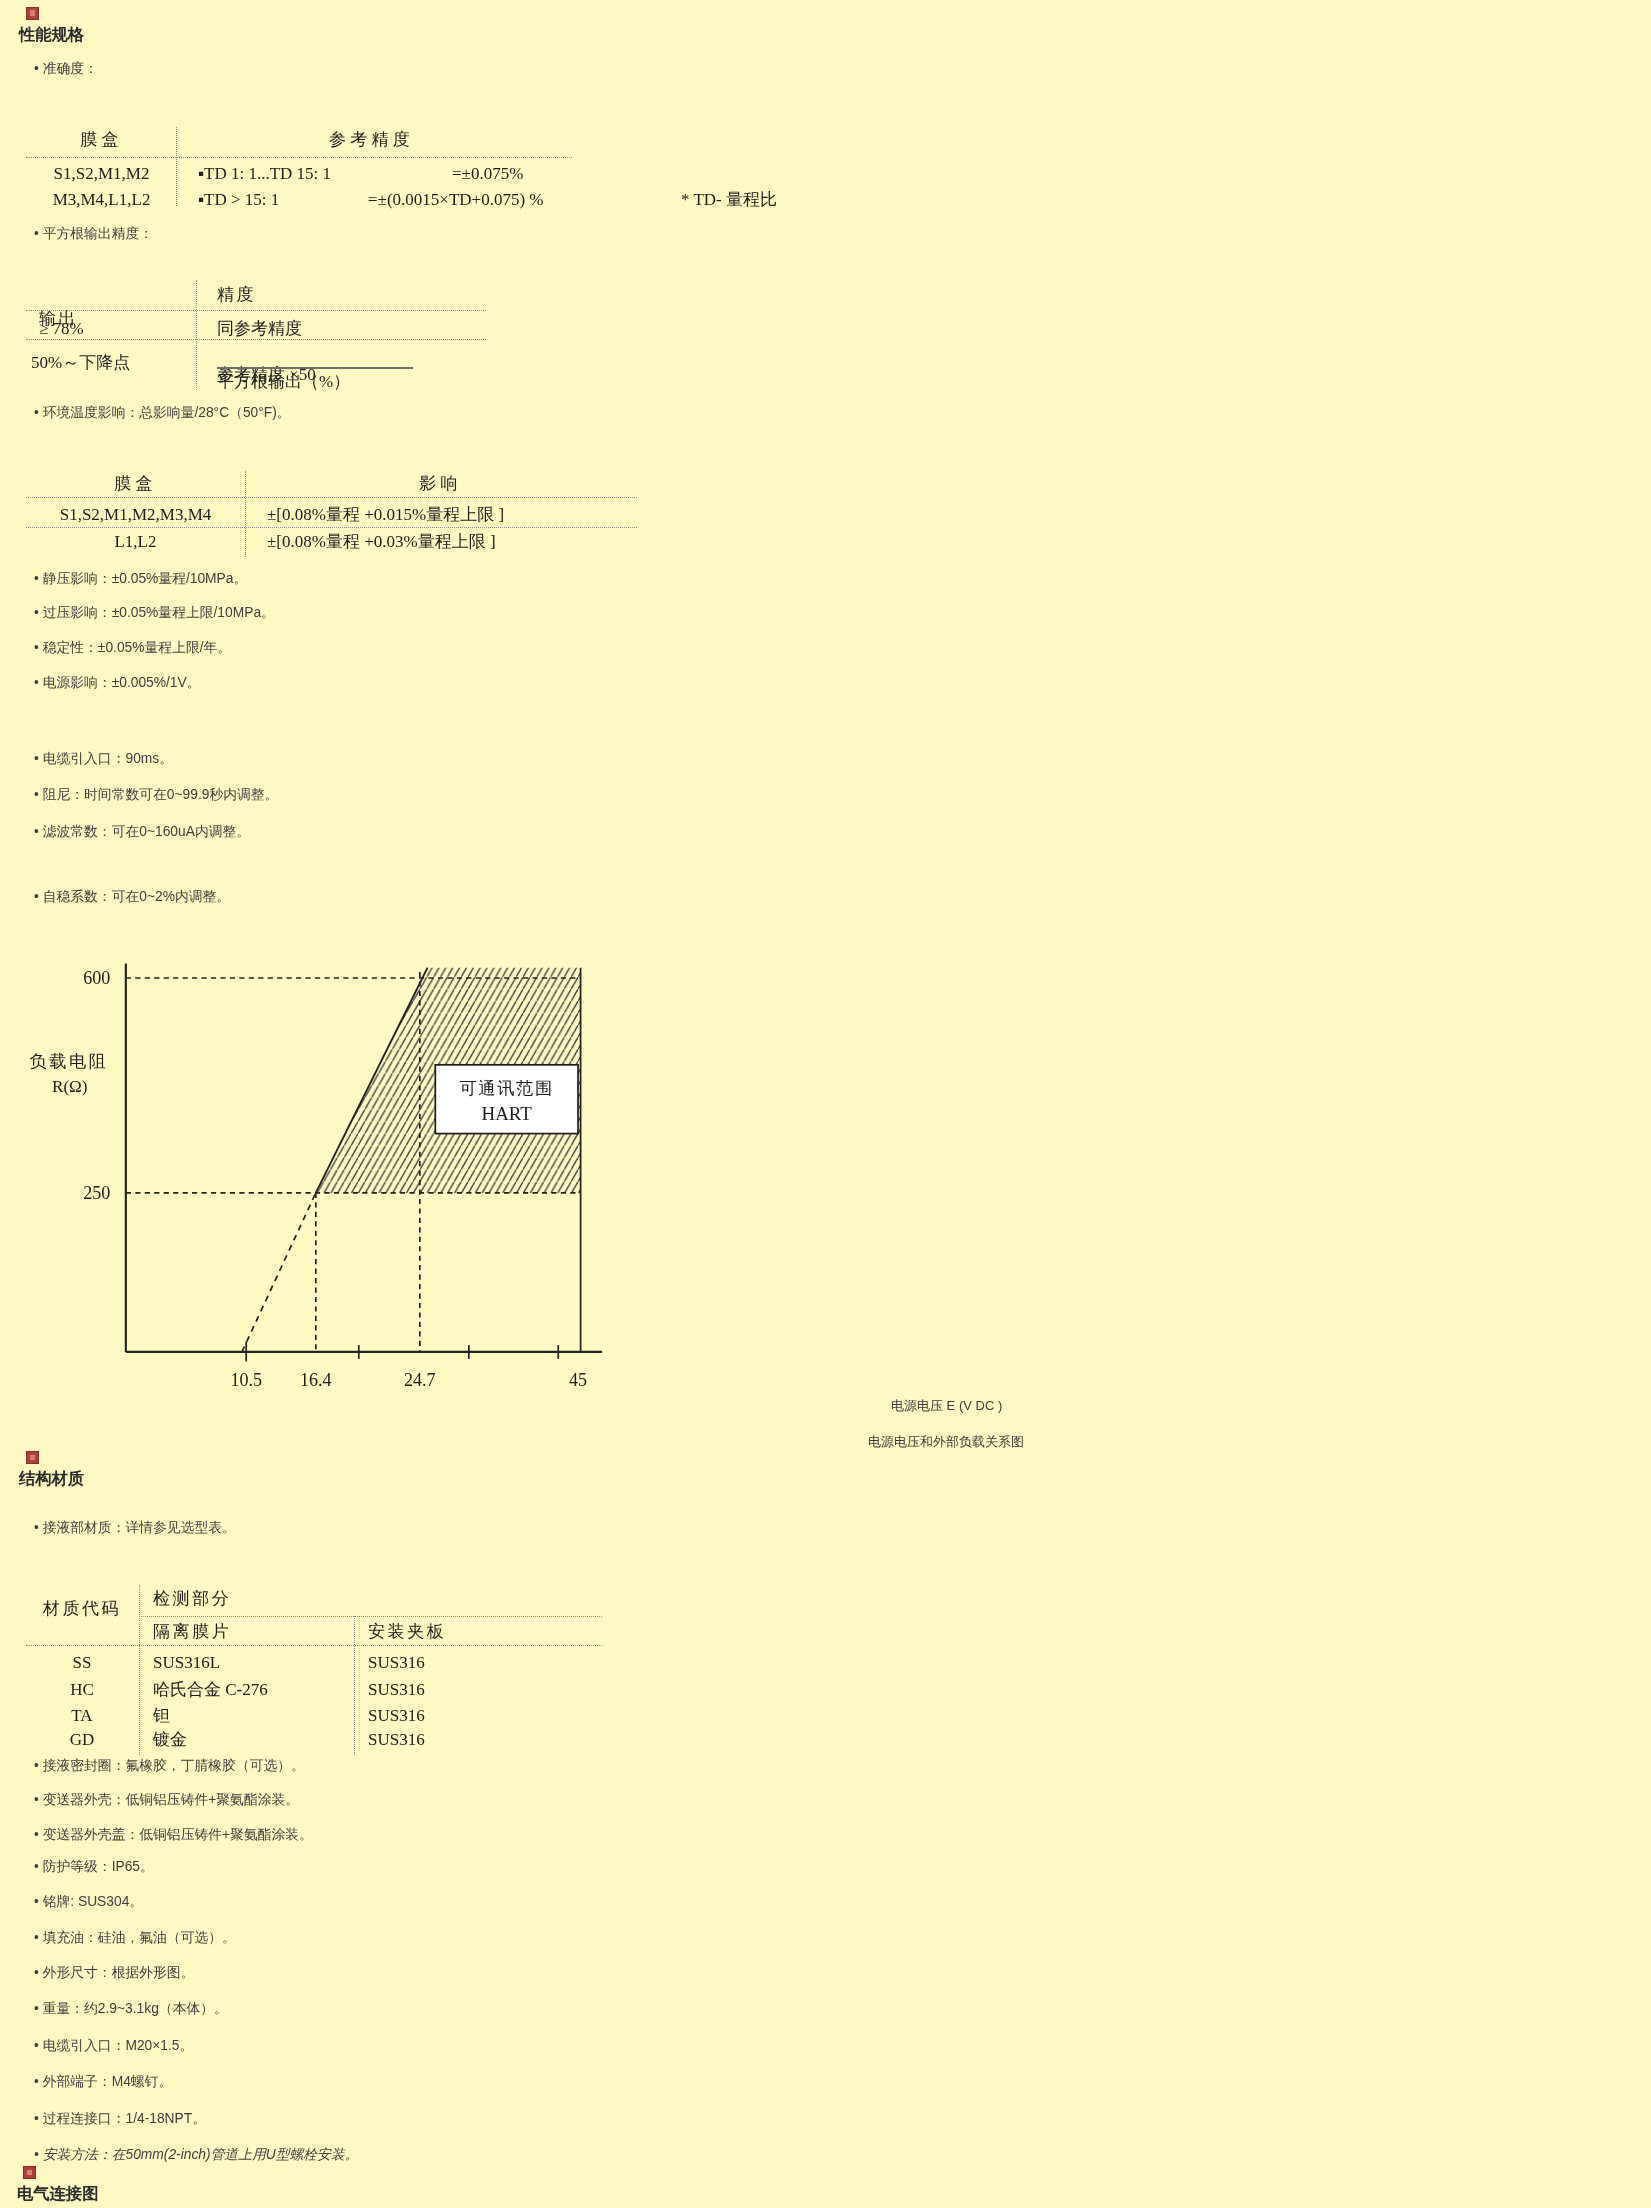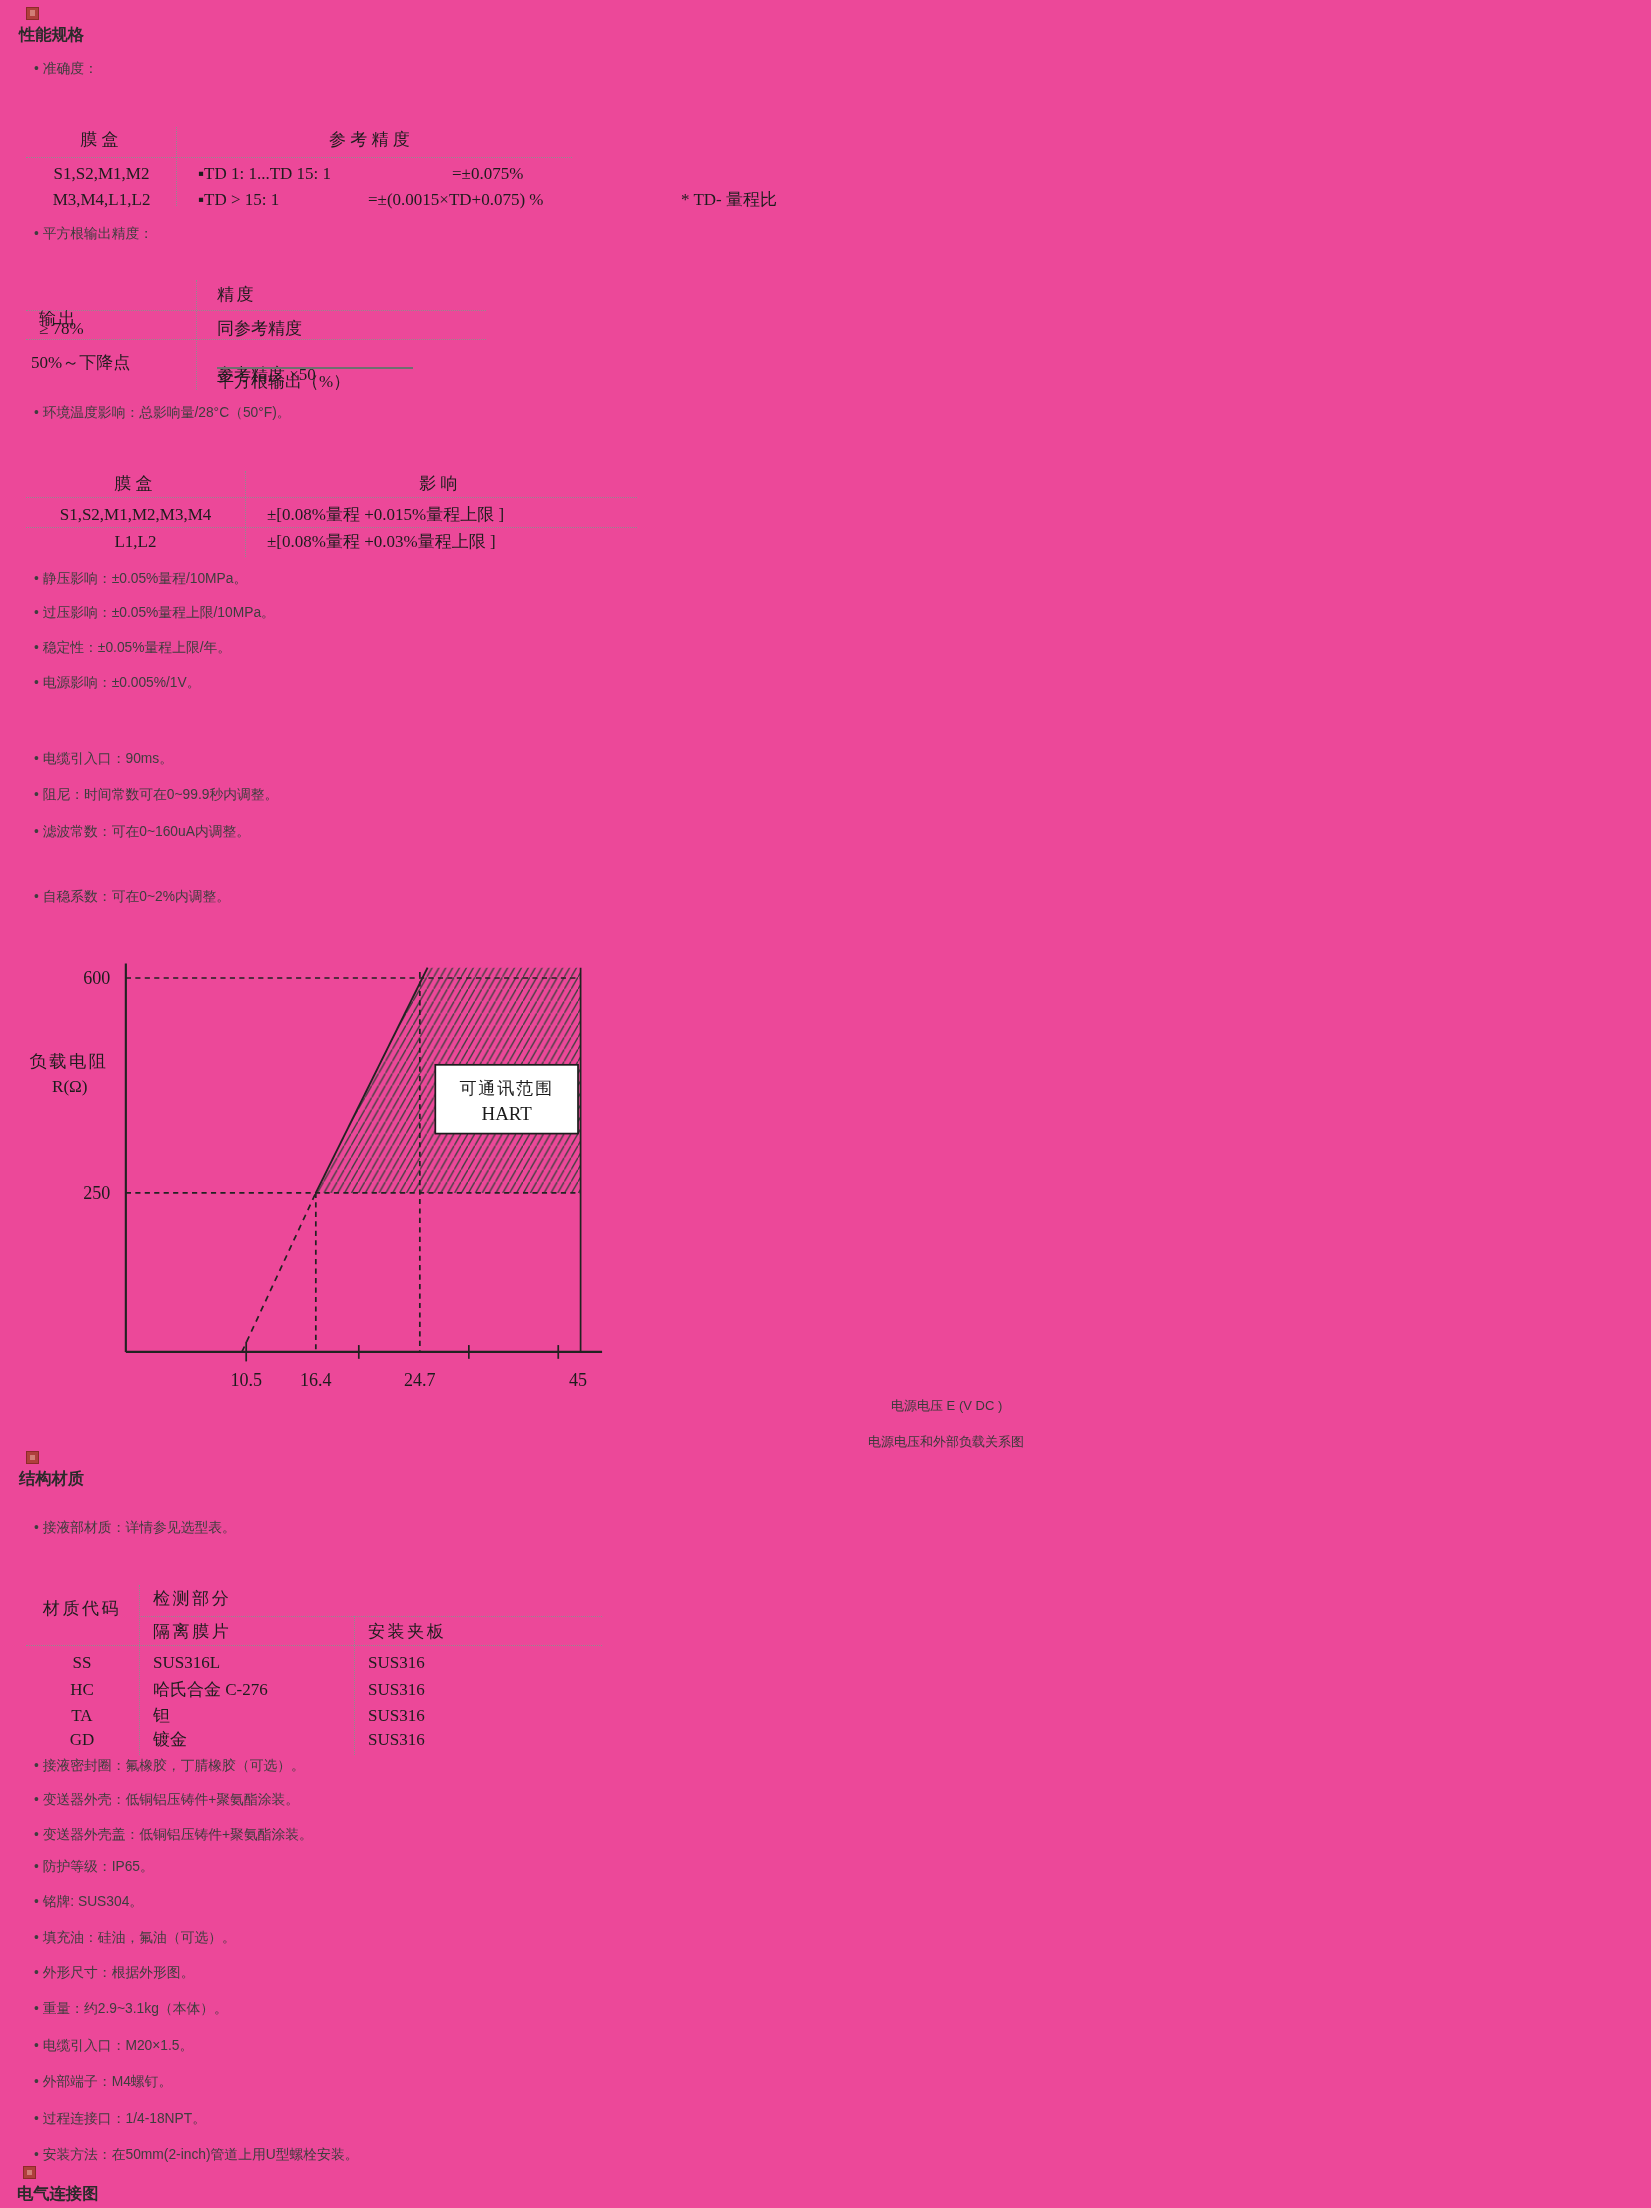--- a/index.html
+++ b/index.html
@@ -1,16 +1,16 @@
 <!DOCTYPE html>
 <html style="font-size:13.8px"><head>
 <meta charset="utf-8">
 <style>
   html,body{margin:0;padding:0;background:#ffffff;}
-  .page{position:relative;width:1652px;height:2209px;background:#ec4899;overflow:hidden;
+  .page{position:relative;width:1652px;height:2209px;background:#fef9c3;overflow:hidden;
         font-family:"Liberation Sans",sans-serif;}
   .mark{position:absolute;width:11.2px;height:11.2px;background:#b03f3c;border:0.9px solid #8c2b28;}
   .mark::after{content:"";position:absolute;left:2.6px;top:2.6px;width:5.2px;height:5.2px;background:#d98f85;opacity:.8;}
   .sec-h{position:absolute;font-weight:700;font-size:16.3px;color:#2b2b2b;white-space:nowrap;line-height:1;}
   .bullet{position:absolute;left:34px;font-size:13.8px;color:#3e3e3e;white-space:nowrap;line-height:1.25;}
   .bullet::before{content:"• ";color:#3e3e3e;}
   .serif{font-family:"Liberation Serif","DejaVu Serif",serif;color:#1d1d1d;font-size:17px;line-height:1;}
   .cell{position:absolute;white-space:nowrap;}
   .center{text-align:center;}
   .hdot{position:absolute;height:0;border-top:1.7px dotted #8d8d8d;}
@@ -148,19 +148,19 @@
   <div class="bullet" style="top:1791px;">变送器外壳：低铜铝压铸件+聚氨酯涂装。</div>
   <div class="bullet" style="top:1826px;">变送器外壳盖：低铜铝压铸件+聚氨酯涂装。</div>
   <div class="bullet" style="top:1858px;">防护等级：IP65。</div>
   <div class="bullet" style="top:1893px;">铭牌: SUS304。</div>
   <div class="bullet" style="top:1929px;">填充油：硅油，氟油（可选）。</div>
   <div class="bullet" style="top:1964px;">外形尺寸：根据外形图。</div>
   <div class="bullet" style="top:2000px;">重量：约2.9~3.1kg（本体）。</div>
   <div class="bullet" style="top:2037px;">电缆引入口：M20×1.5。</div>
   <div class="bullet" style="top:2073px;">外部端子：M4螺钉。</div>
   <div class="bullet" style="top:2110px;">过程连接口：1/4-18NPT。</div>
-  <div class="bullet" style="top:2146px;">安装方法：在50mm(2-inch)管道上用U型螺栓安装。</div>
+  <div class="bullet" style="top:2146px;font-style:italic;">安装方法：在50mm(2-inch)管道上用U型螺栓安装。</div>
 
   <span class="mark" style="left:23px;top:2166px;"></span>
   <div class="sec-h" style="left:17px;top:2185px;">电气连接图</div>
 
 </div>
 
 
 </body></html>

